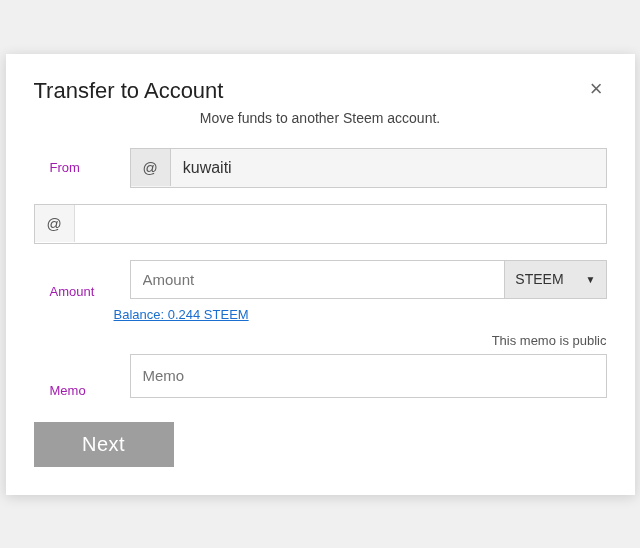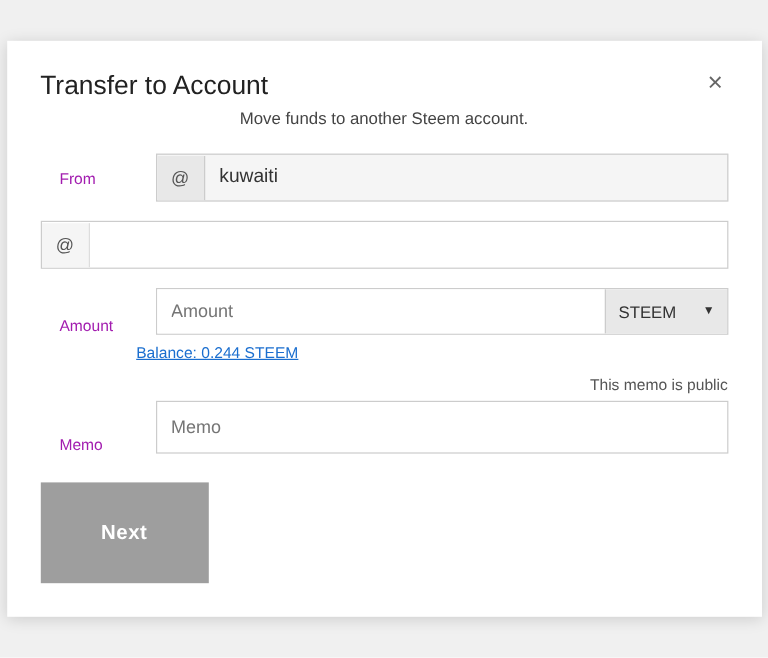--- a/index.html
+++ b/index.html
@@ -190,23 +190,23 @@
       color: #999;
       resize: none;
       height: 44px;
       background: #fff;
     }
 
     .next-btn {
       background: #9e9e9e;
       color: #fff;
       border: none;
-      padding: 32px 40px;
-      font-size: 17px;
-      font-weight: 700;
+      padding: 11px 40px;
+      font-size: 20px;
+      font-weight: 400;
       cursor: pointer;
       letter-spacing: 0.5px;
       min-width: 140px;
     }
 
     .chevron {
       font-size: 10px;
       margin-left: 2px;
     }
   </style>

